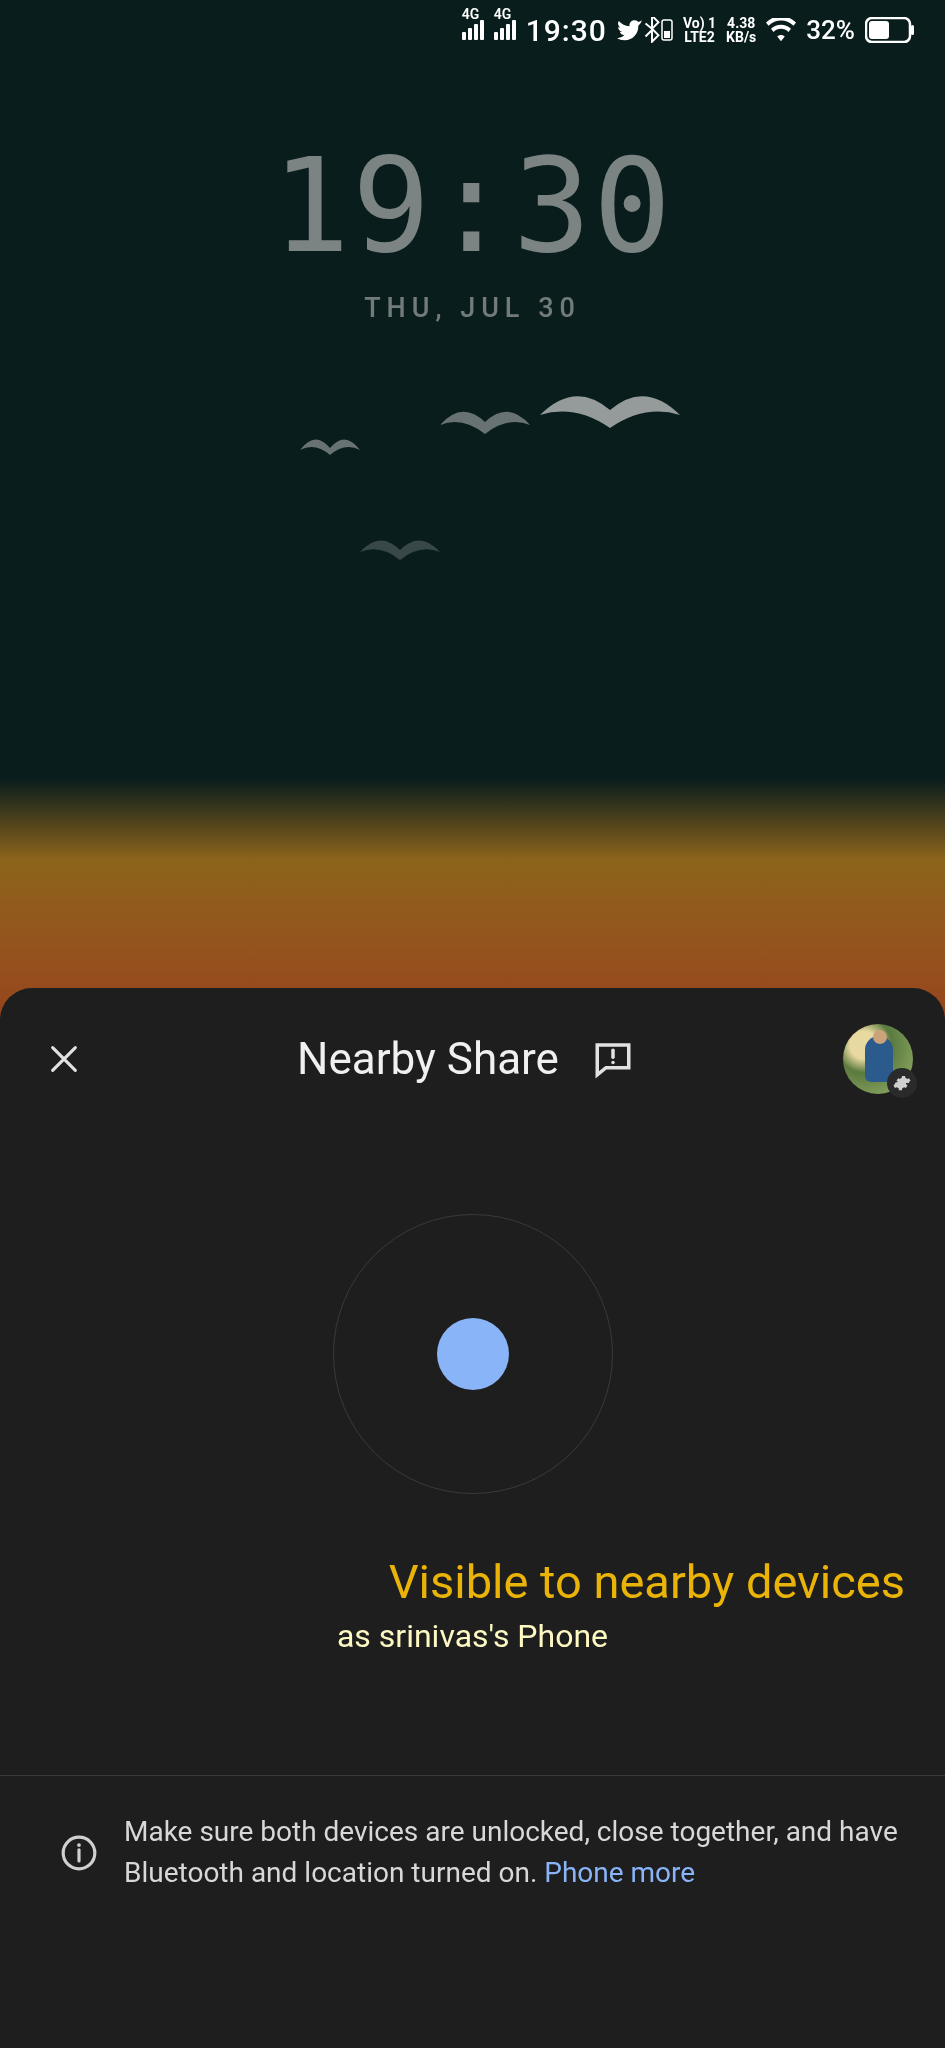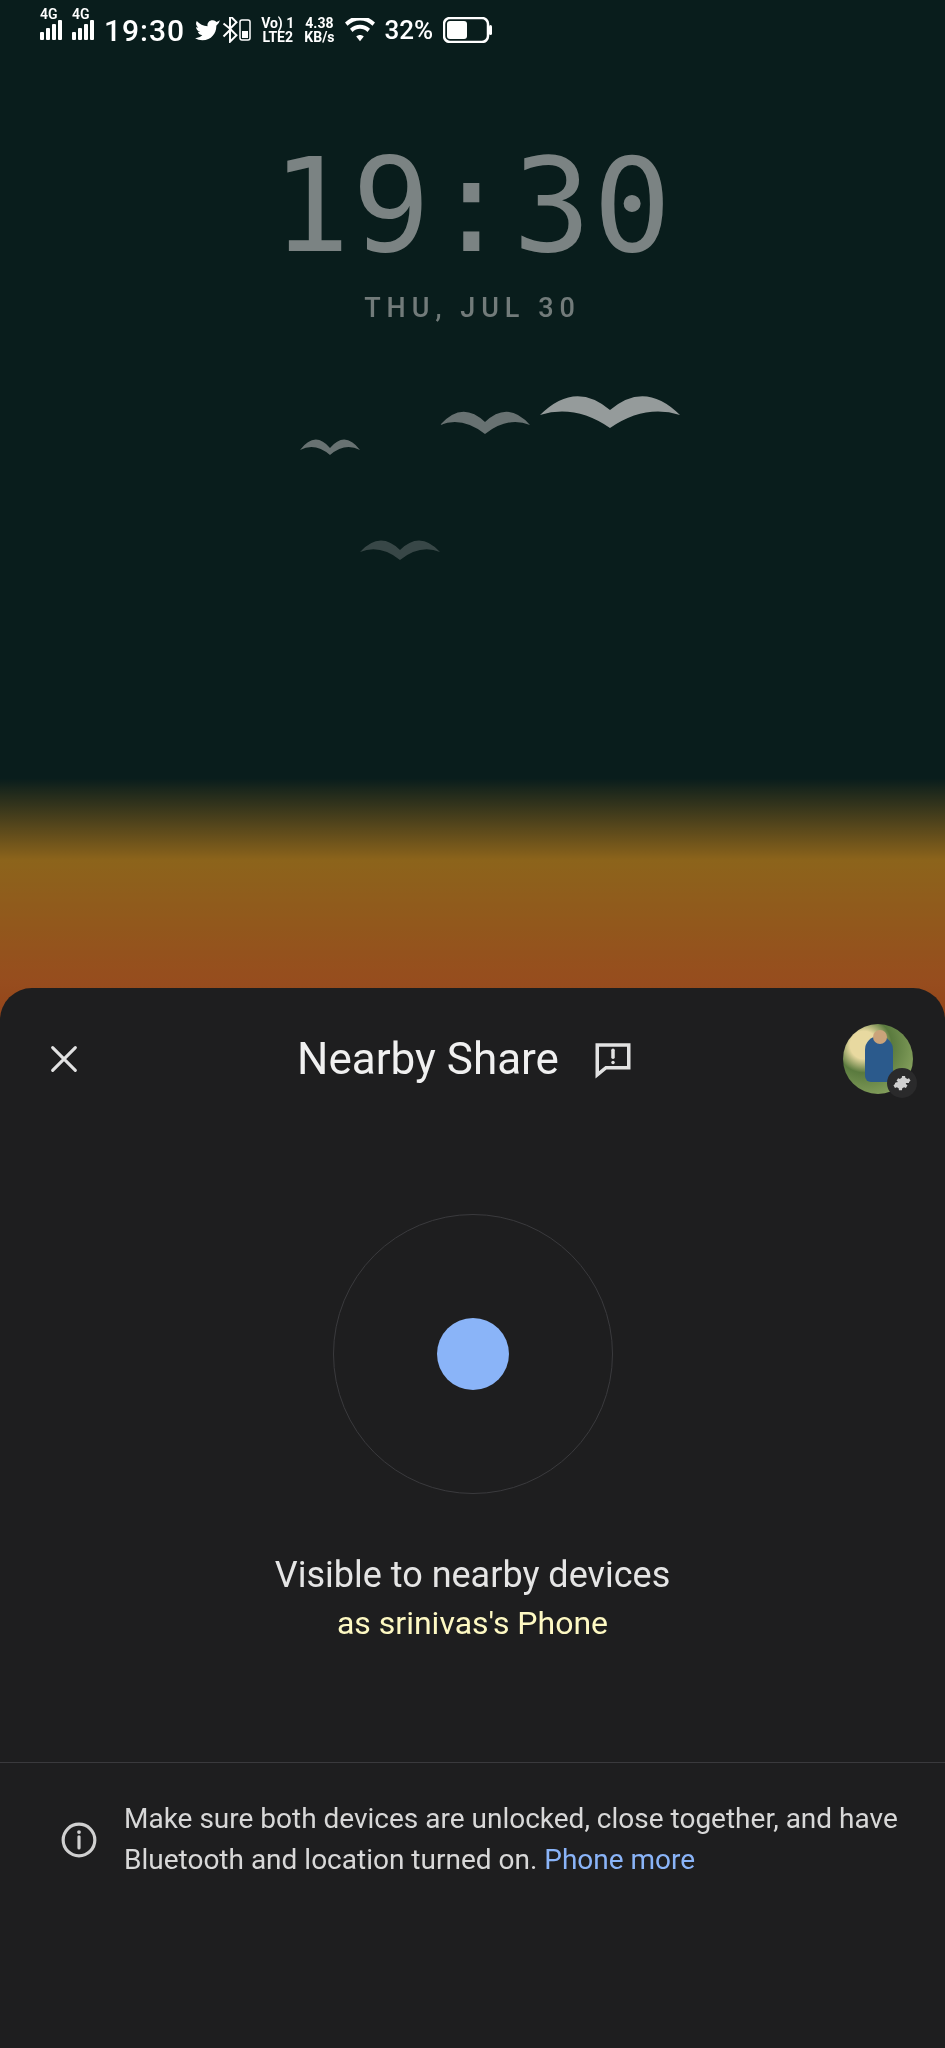--- a/index.html
+++ b/index.html
@@ -37,21 +37,21 @@
   .bird { position: absolute; color: rgba(200,200,200,0.5); }
   .bird svg { display: block; }
 
   
   .status-bar {
     position: absolute;
     top: 0; left: 0; right: 0;
     height: 60px;
     display: flex;
     align-items: center;
-    justify-content: flex-start;
+    justify-content: flex-end;
     padding: 0 30px 0 40px;
     z-index: 10;
     font-size: 24px;
     color: #fff;
     font-weight: 500;
   }
   .status-left, .status-right { display: flex; align-items: center; gap: 10px; }
   .sig { display:flex; align-items:flex-end; gap:2px; position:relative; }
   .sig-label{ position:absolute; top:-14px; left:0; font-size:14px; font-weight:600;}
   .sig .bar{ width:4px; background:#fff; border-radius:1px;}
@@ -149,21 +149,21 @@
   }
   .radar-dot{
     width:72px; height:72px; border-radius:50%;
     background:#8ab4f8;
   }
 
   .visibility-text{
     text-align:center;
     padding: 0 40px;
   }
-  .vis-title{ font-size:36px; color:#e5e5e5; font-weight:400;}
+  .vis-title{ font-size:47px; color:#eab308; font-weight:400;text-align:right;}
   .vis-sub{ font-size:32px; color:#fef9c3; margin-top:8px; font-weight:400;}
 
   .divider{ height:1px; background:#3a3a3d; margin-top: 120px;}
 
   .info-row{
     display:flex; align-items:center; gap:26px;
     padding: 36px 44px 80px 60px;
   }
   .info-icon{ color:#d0d0d0; flex:0 0 auto;}
   .info-icon svg{display:block;}

